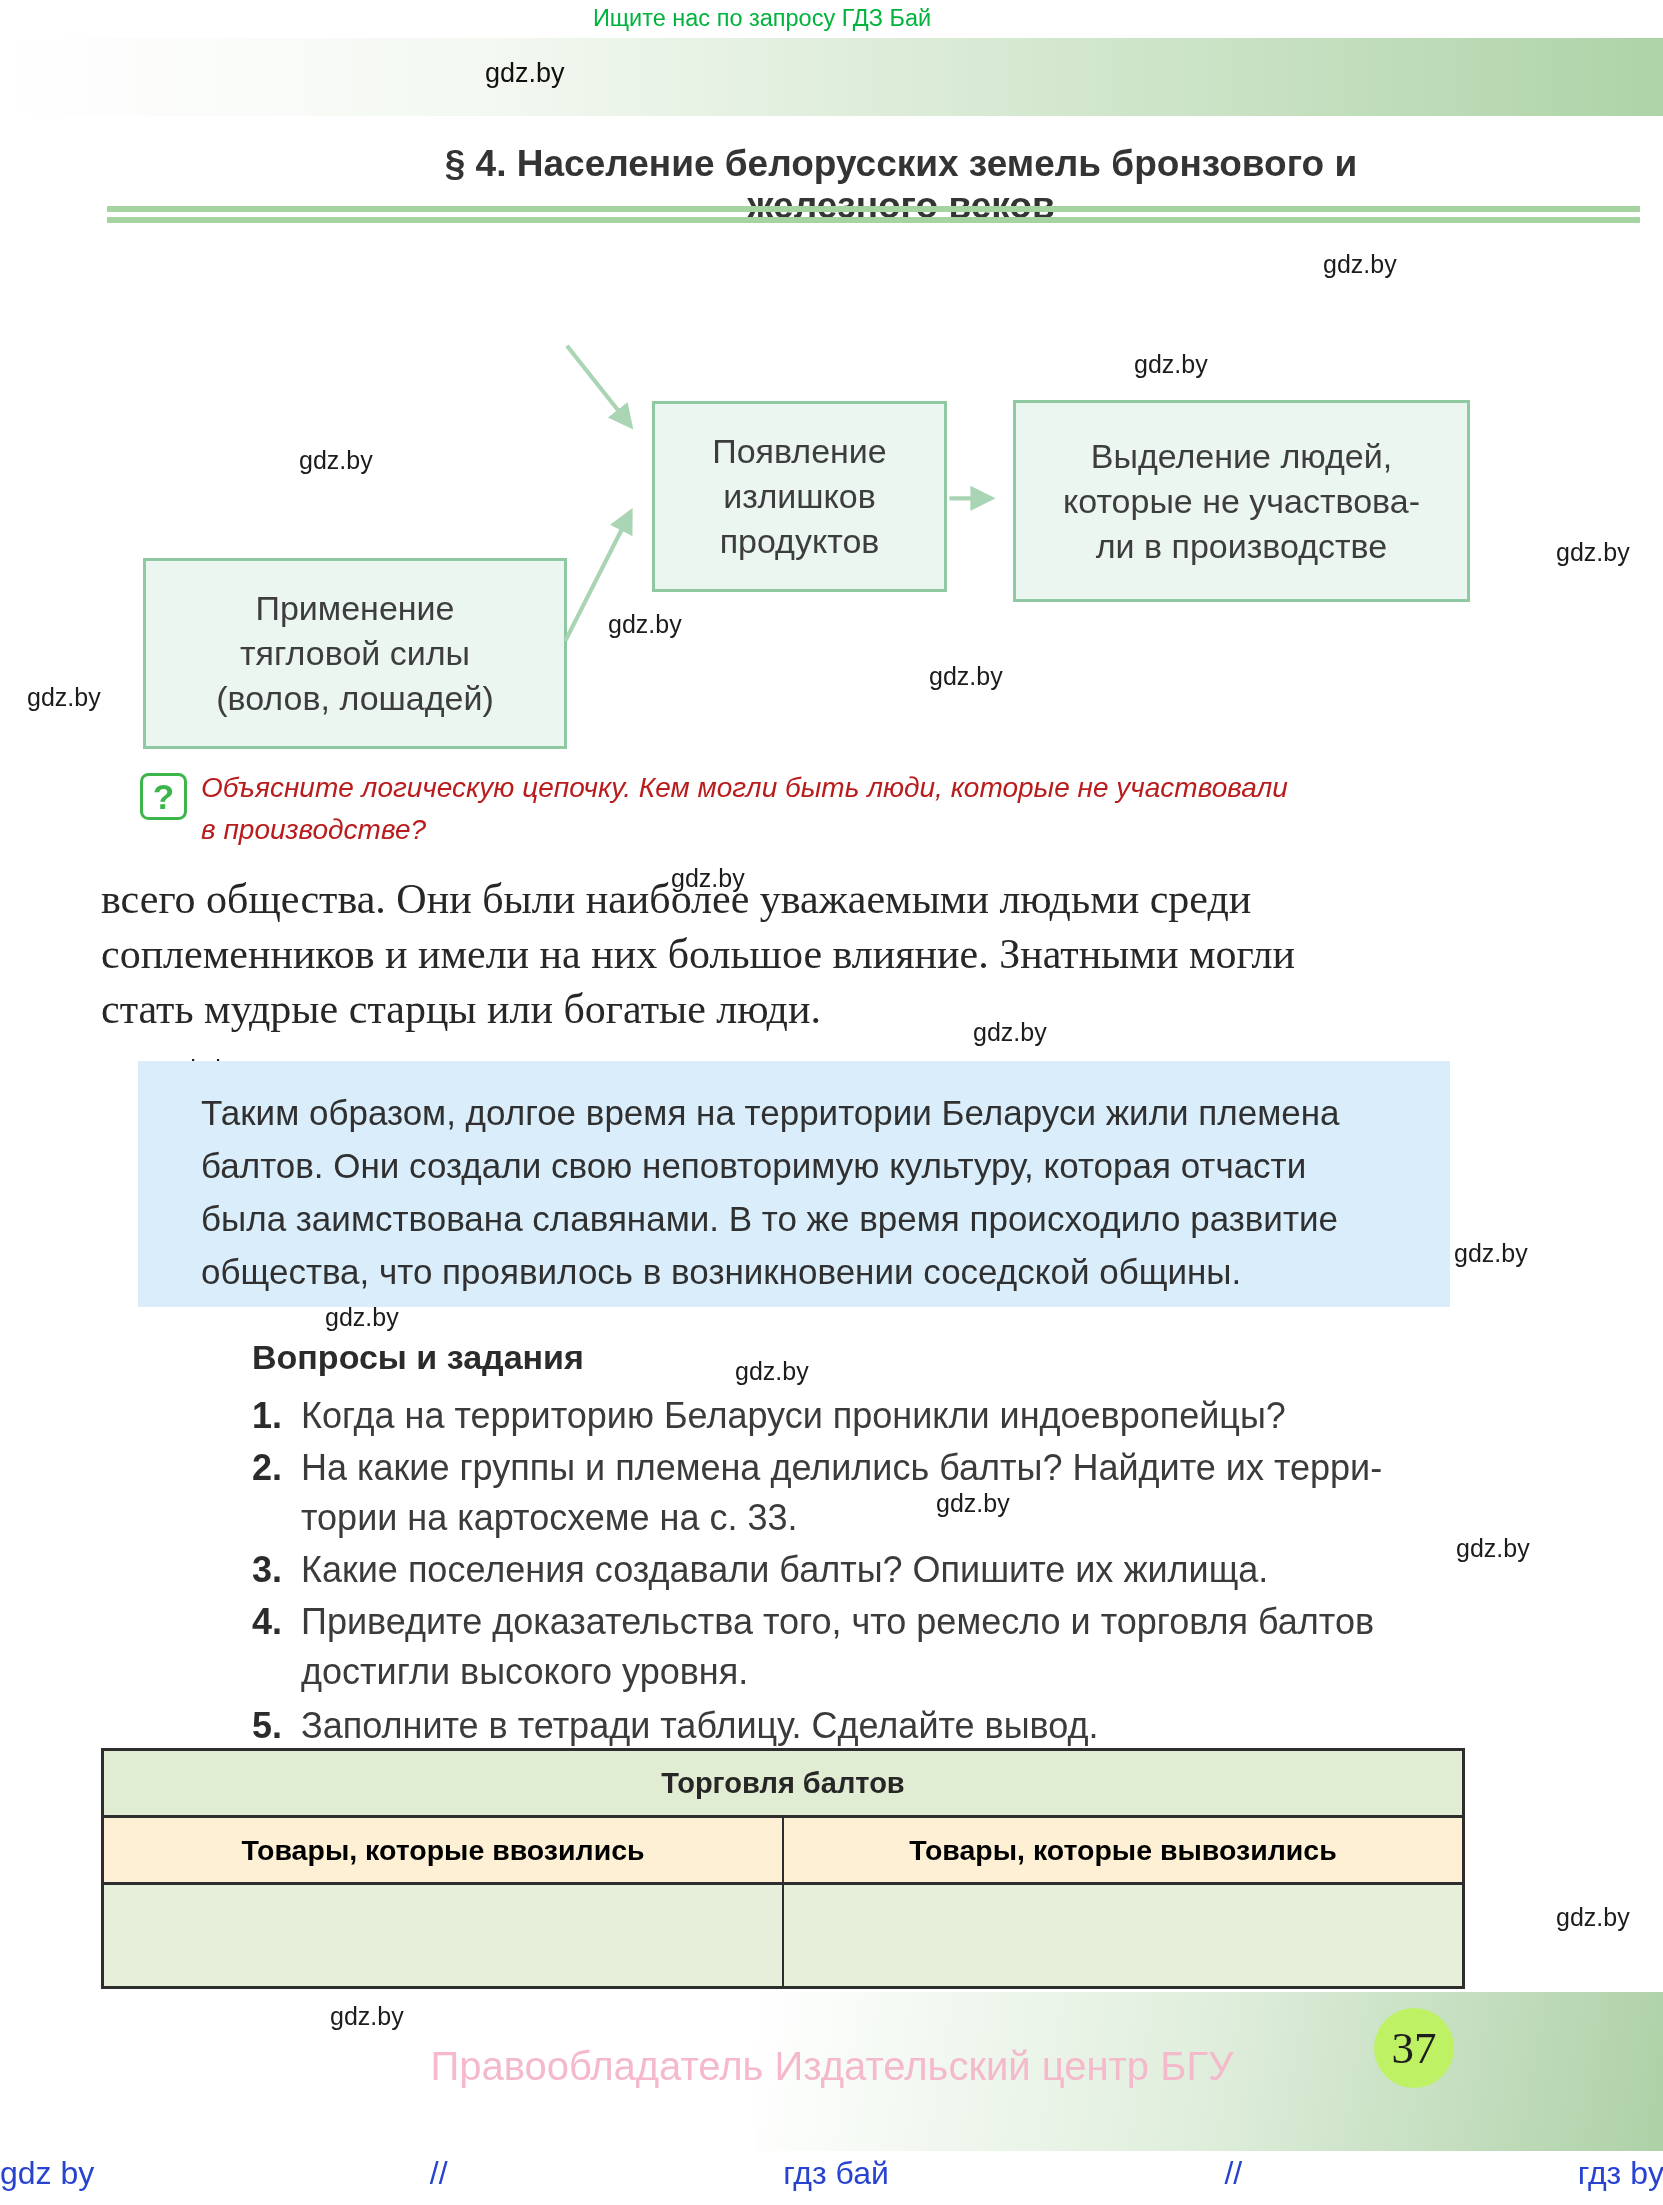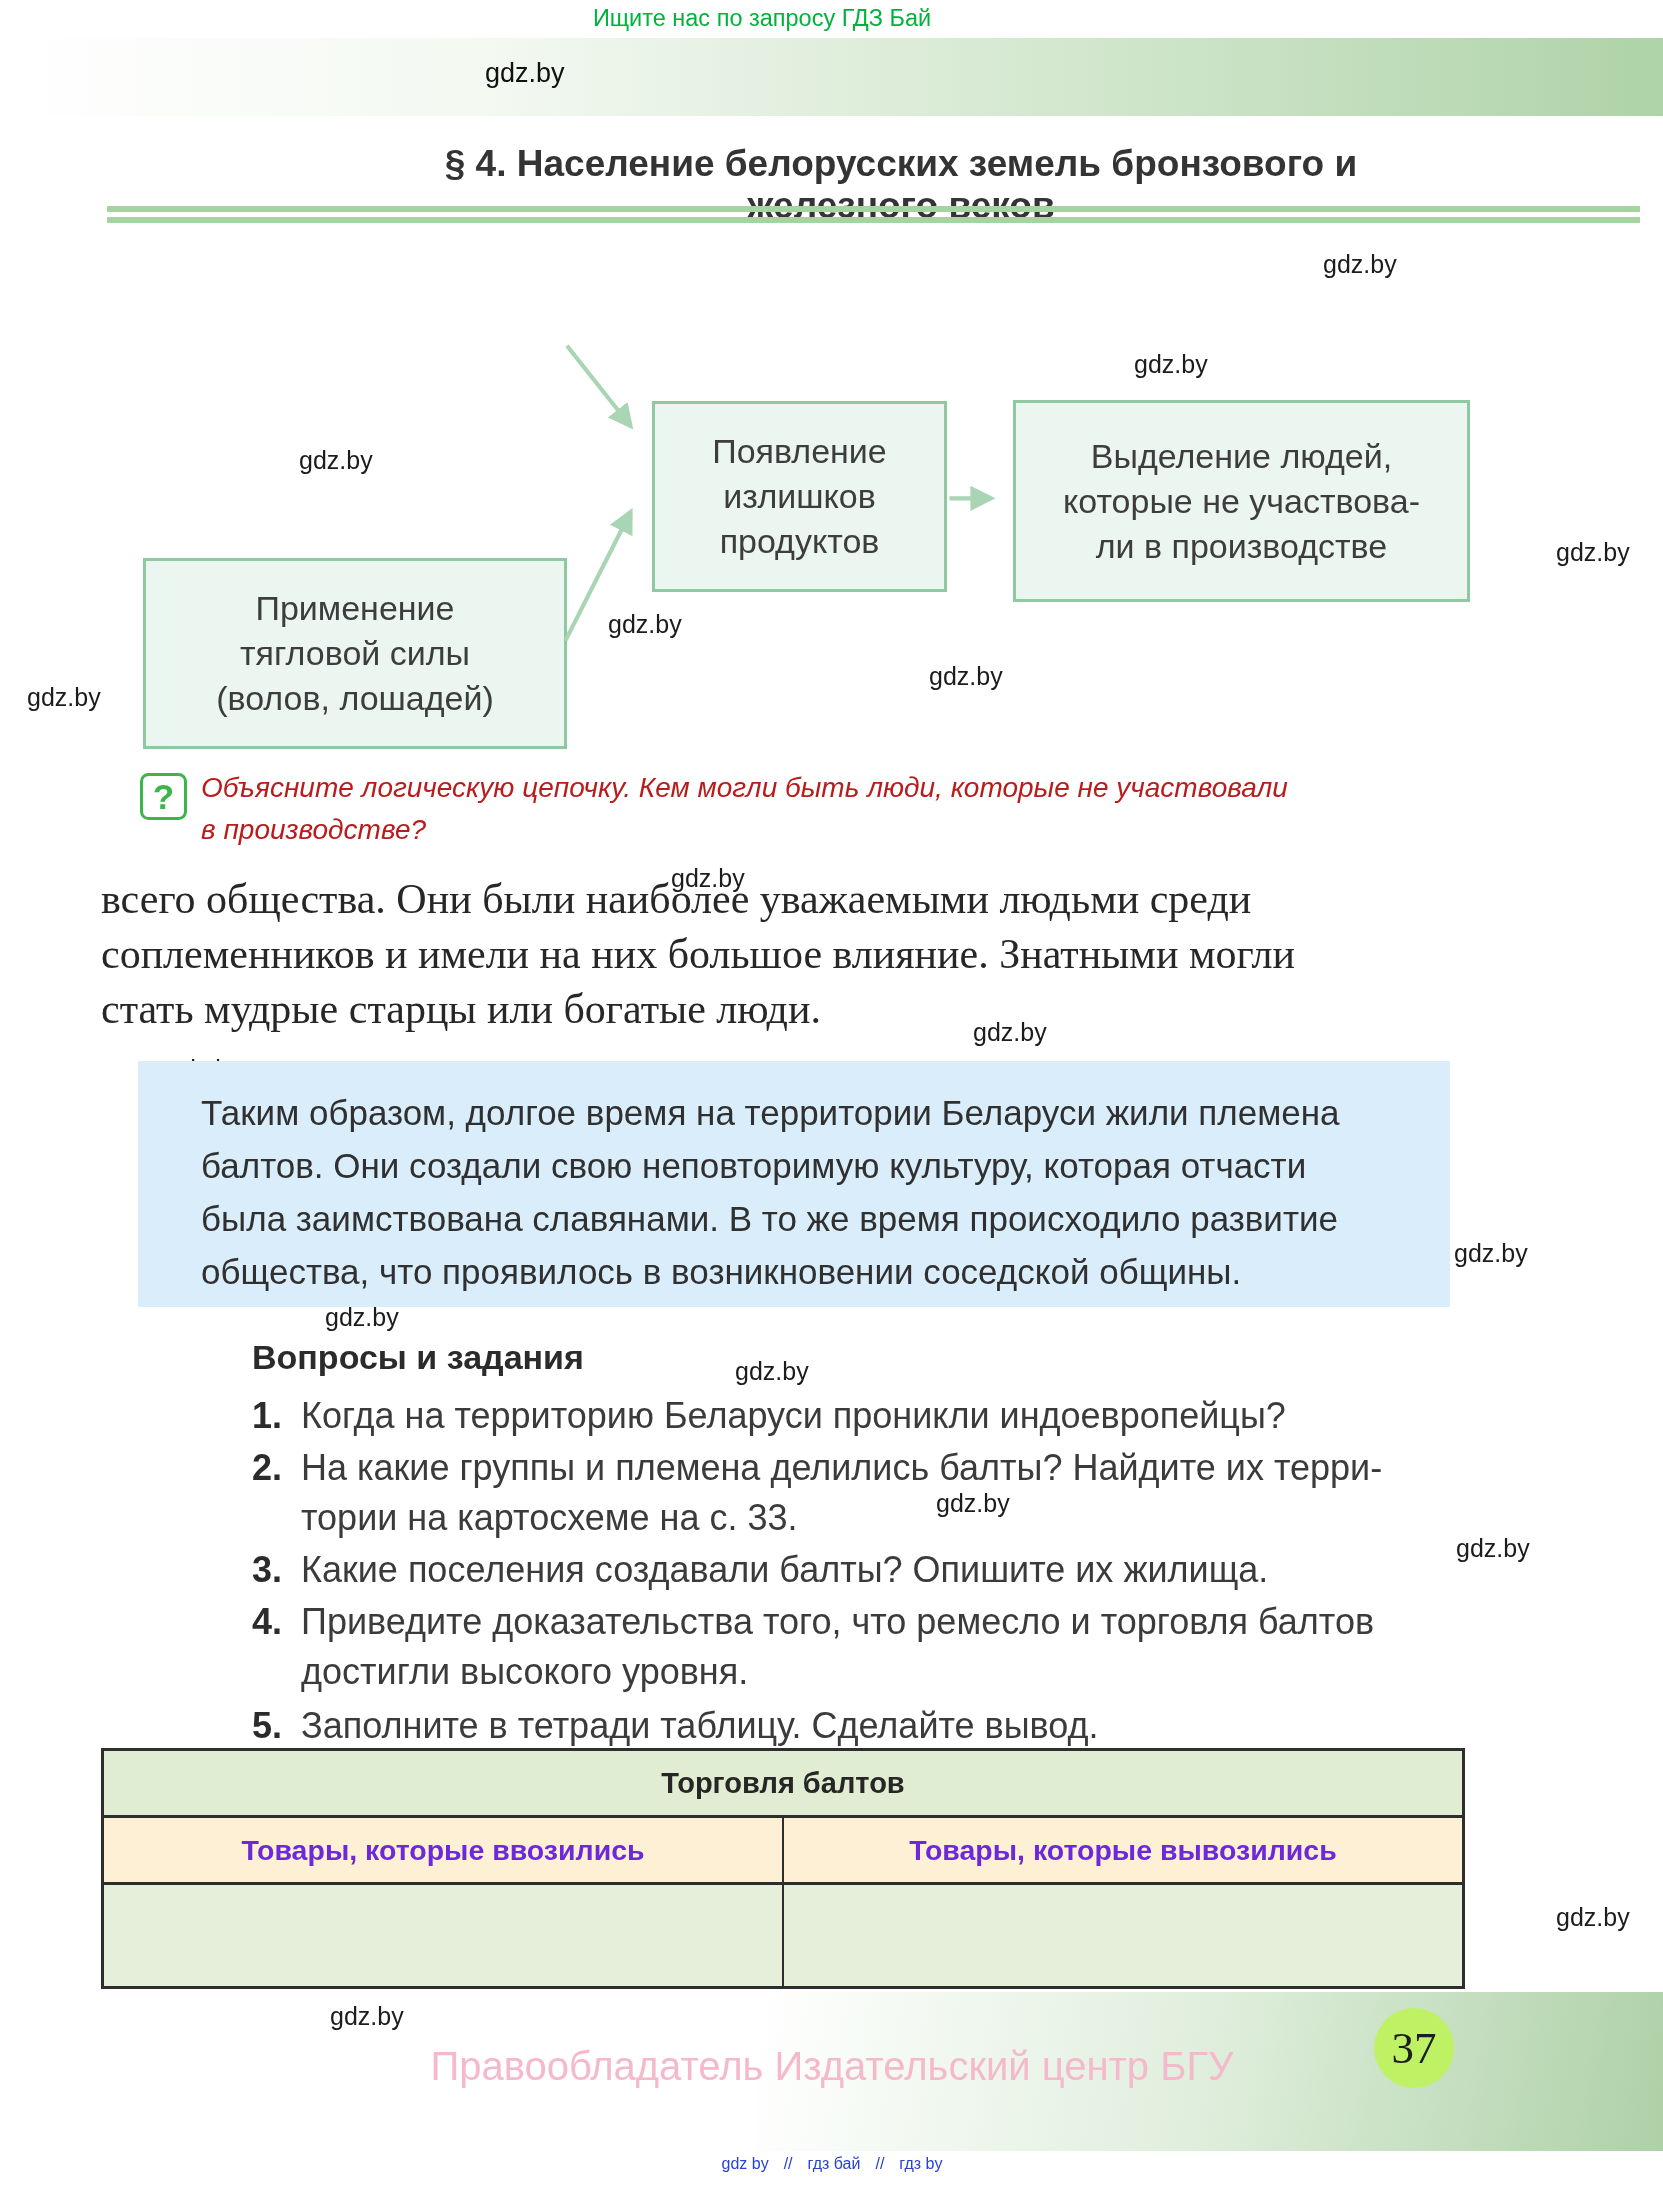--- a/index.html
+++ b/index.html
@@ -44,35 +44,35 @@
           font-size:36px;line-height:50px;color:#3b3b3b;}
   .q-num{width:49px;flex:none;font-weight:bold;color:#2b2b2b;}
 
   .trade-table{position:absolute;left:101px;top:1748px;width:1364px;box-sizing:border-box;
                border:3.4px solid #2e2e2e;background:#ffffff;}
   .tt-title{height:64px;background:#e1edd2;border-bottom:3.4px solid #2e2e2e;
             display:flex;align-items:center;justify-content:center;
             font-size:29px;font-weight:bold;color:#262626;}
   .tt-head{display:flex;height:64px;background:#fdf0d5;border-bottom:3.4px solid #2e2e2e;}
   .tt-col{flex:1;display:flex;align-items:center;justify-content:center;
-          font-size:28.5px;font-weight:bold;color:#6d28d9;}
+          font-size:28.5px;font-weight:bold;color:#000000;}
   .tt-col.first{border-right:2.5px solid #2e2e2e;}
   .tt-body{display:flex;height:101px;background:#e5efda;}
   .tt-cell{flex:1;}
   .tt-cell.first{border-right:2.5px solid #2e2e2e;}
 
   .footer-grad{position:absolute;left:755px;top:1992px;width:909px;height:159px;
                background:linear-gradient(100deg,rgba(185,217,179,0) 0%,rgba(197,224,191,0.55) 50%,rgba(169,206,162,0.95) 100%);}
   .page-num{position:absolute;left:1374px;top:2008px;width:80px;height:80px;border-radius:50%;
             background:#bef264;display:flex;align-items:center;justify-content:center;
             font-family:"Liberation Serif",serif;font-size:45px;color:#1e1e1e;}
   .copyright{position:absolute;left:0;top:2044px;width:1664px;text-align:center;
              font-size:40px;color:#f4b9cb;}
   .bottom-links{position:absolute;left:0;top:2155px;width:1664px;display:flex;
-                justify-content:center;gap:15px;font-size:16px;color:#2743cf;}
+                justify-content:space-between;gap:15px;font-size:32px;color:#2743cf;}
   .bottom-links span{color:#2743cf;}
 </style>
 </head>
 <body>
 
 <div class="page">
 
   <div class="top-link">Ищите нас по запросу ГДЗ Бай</div>
 
   <div class="header-bar">

